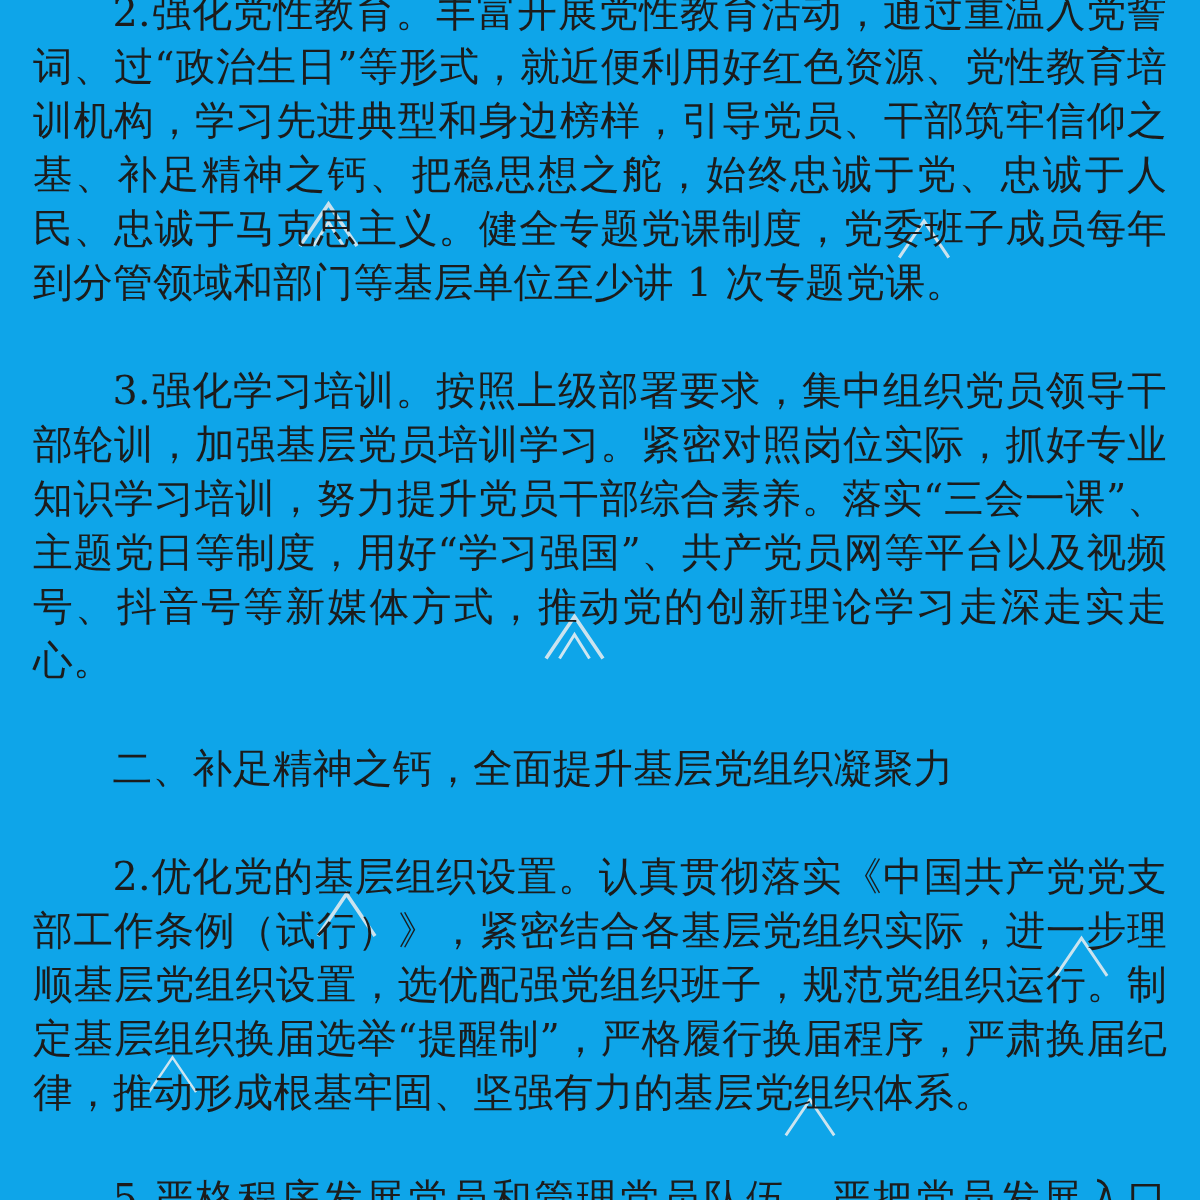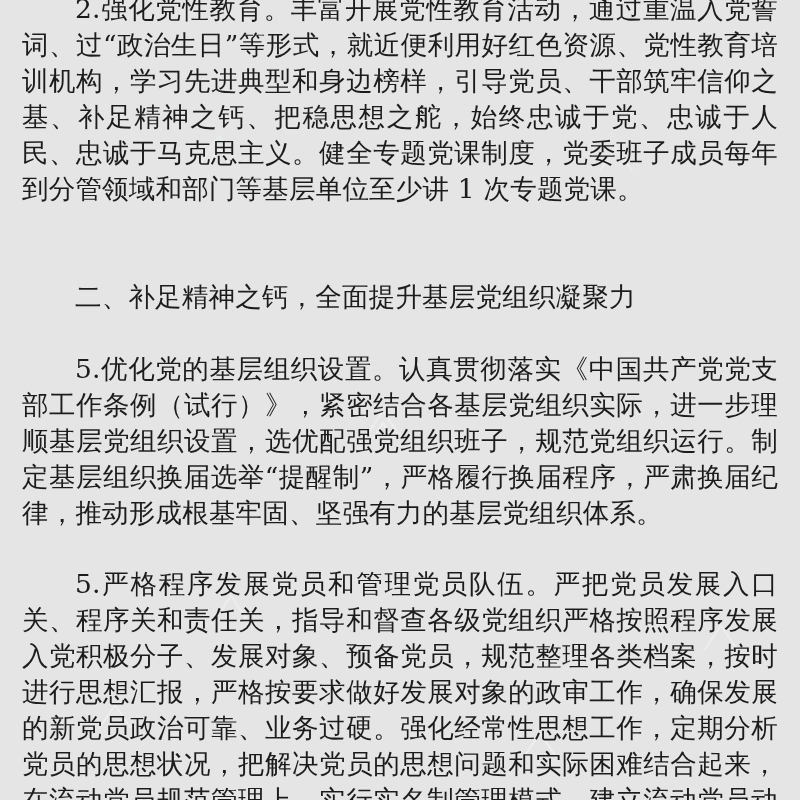--- a/index.html
+++ b/index.html
@@ -11,21 +11,21 @@
     width: 800px;
     height: 800px;
     overflow: hidden;
     font-family: "DejaVu Serif", "Liberation Serif", serif;
   }
 
   #page {
     position: relative;
     width: 800px;
     height: 800px;
-    background: #e5e5e5;
+    background: #0ea5e9;
     overflow: hidden;
   }
 
   
   #watermarks {
     position: absolute;
     inset: 0;
     pointer-events: none;
     z-index: 0;
   }
@@ -121,27 +121,28 @@
       </svg>
     </div>
   </div>
 
   <div id="content">
 
     <p class="para" id="p2">2.强化党性教育。丰富开展党性教育活动，通过重温入党誓词、过“政治生日”等形式，就近便利用好红色资源、党性教育培训机构，学习先进典型和身边榜样，引导党员、干部筑牢信仰之基、补足精神之钙、把稳思想之舵，始终忠诚于党、忠诚于人民、忠诚于马克思主义。健全专题党课制度，党委班子成员每年到分管领域和部门等基层单位至少讲 1 次专题党课。</p>
 
     <div class="gap"></div>
 
+    <p class="para">3.强化学习培训。按照上级部署要求，集中组织党员领导干部轮训，加强基层党员培训学习。紧密对照岗位实际，抓好专业知识学习培训，努力提升党员干部综合素养。落实“三会一课”、主题党日等制度，用好“学习强国”、共产党员网等平台以及视频号、抖音号等新媒体方式，推动党的创新理论学习走深走实走心。</p>
 
     <div class="gap"></div>
 
     <p class="para heading">二、补足精神之钙，全面提升基层党组织凝聚力</p>
 
     <div class="gap"></div>
 
-    <p class="para">5.优化党的基层组织设置。认真贯彻落实《中国共产党党支部工作条例（试行）》，紧密结合各基层党组织实际，进一步理顺基层党组织设置，选优配强党组织班子，规范党组织运行。制定基层组织换届选举“提醒制”，严格履行换届程序，严肃换届纪律，推动形成根基牢固、坚强有力的基层党组织体系。</p>
+    <p class="para">2.优化党的基层组织设置。认真贯彻落实《中国共产党党支部工作条例（试行）》，紧密结合各基层党组织实际，进一步理顺基层党组织设置，选优配强党组织班子，规范党组织运行。制定基层组织换届选举“提醒制”，严格履行换届程序，严肃换届纪律，推动形成根基牢固、坚强有力的基层党组织体系。</p>
 
     <div class="gap-sm"></div>
 
     <p class="para">5.严格程序发展党员和管理党员队伍。严把党员发展入口关、程序关和责任关，指导和督查各级党组织严格按照程序发展入党积极分子、发展对象、预备党员，规范整理各类档案，按时进行思想汇报，严格按要求做好发展对象的政审工作，确保发展的新党员政治可靠、业务过硬。强化经常性思想工作，定期分析党员的思想状况，把解决党员的思想问题和实际困难结合起来，在流动党员规范管理上，实行实名制管理模式，建立流动党员动态信息管理台账。</p>
 
   </div>
 </div>
 
 </body></html>

